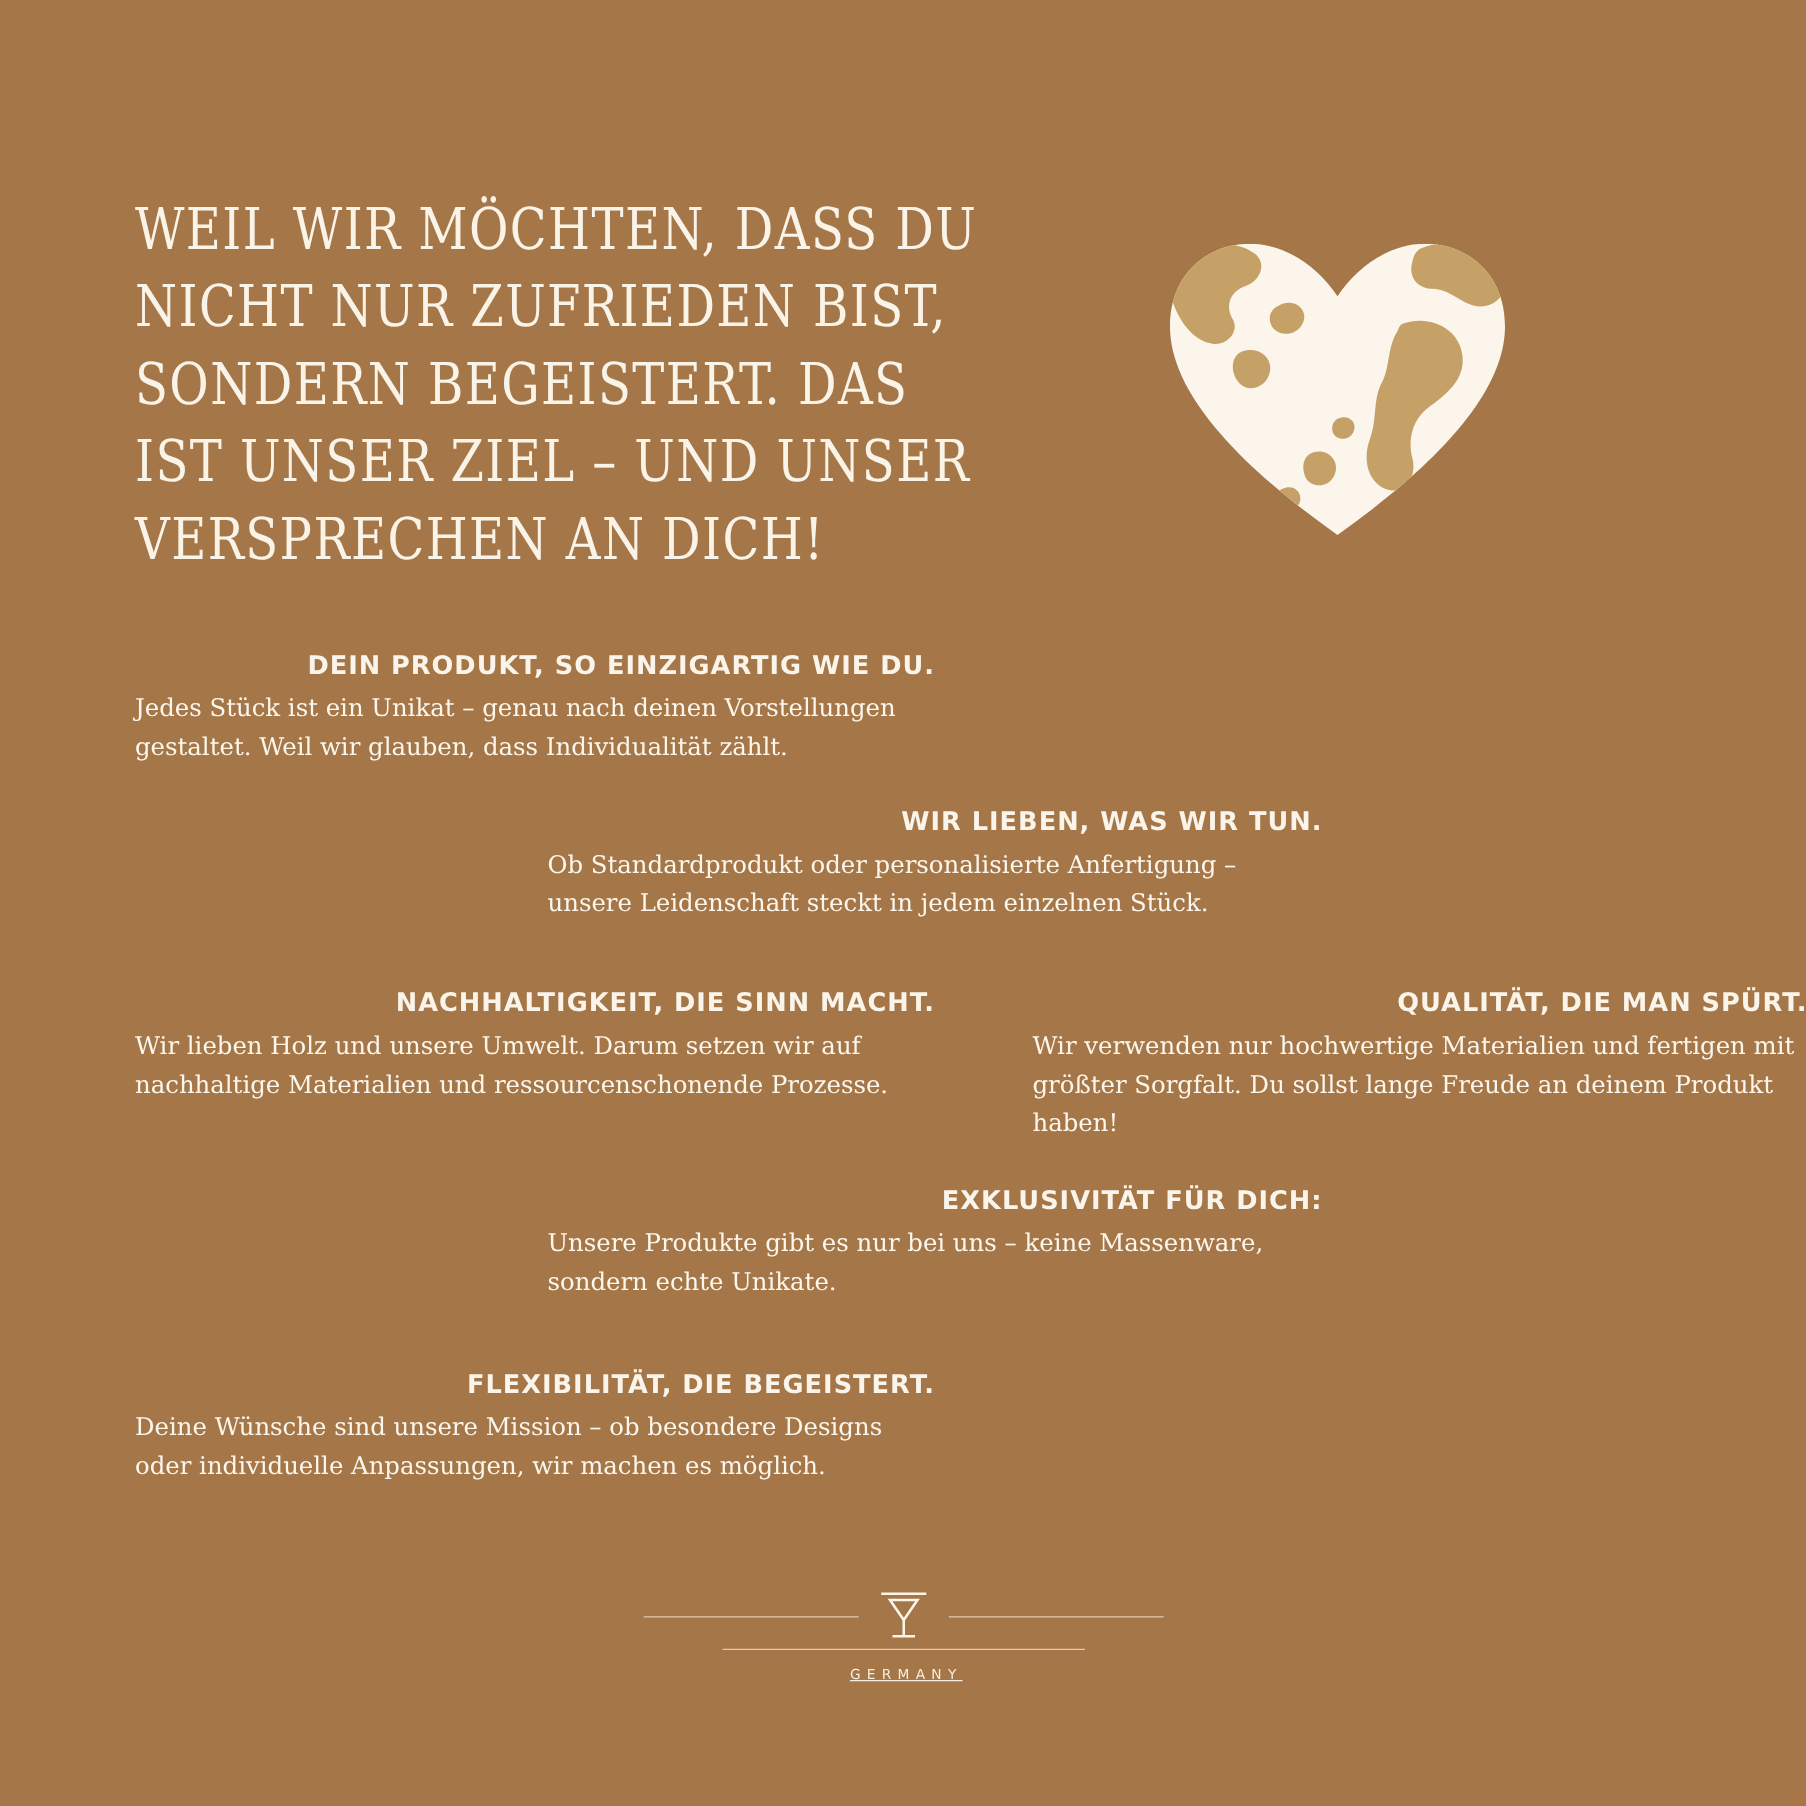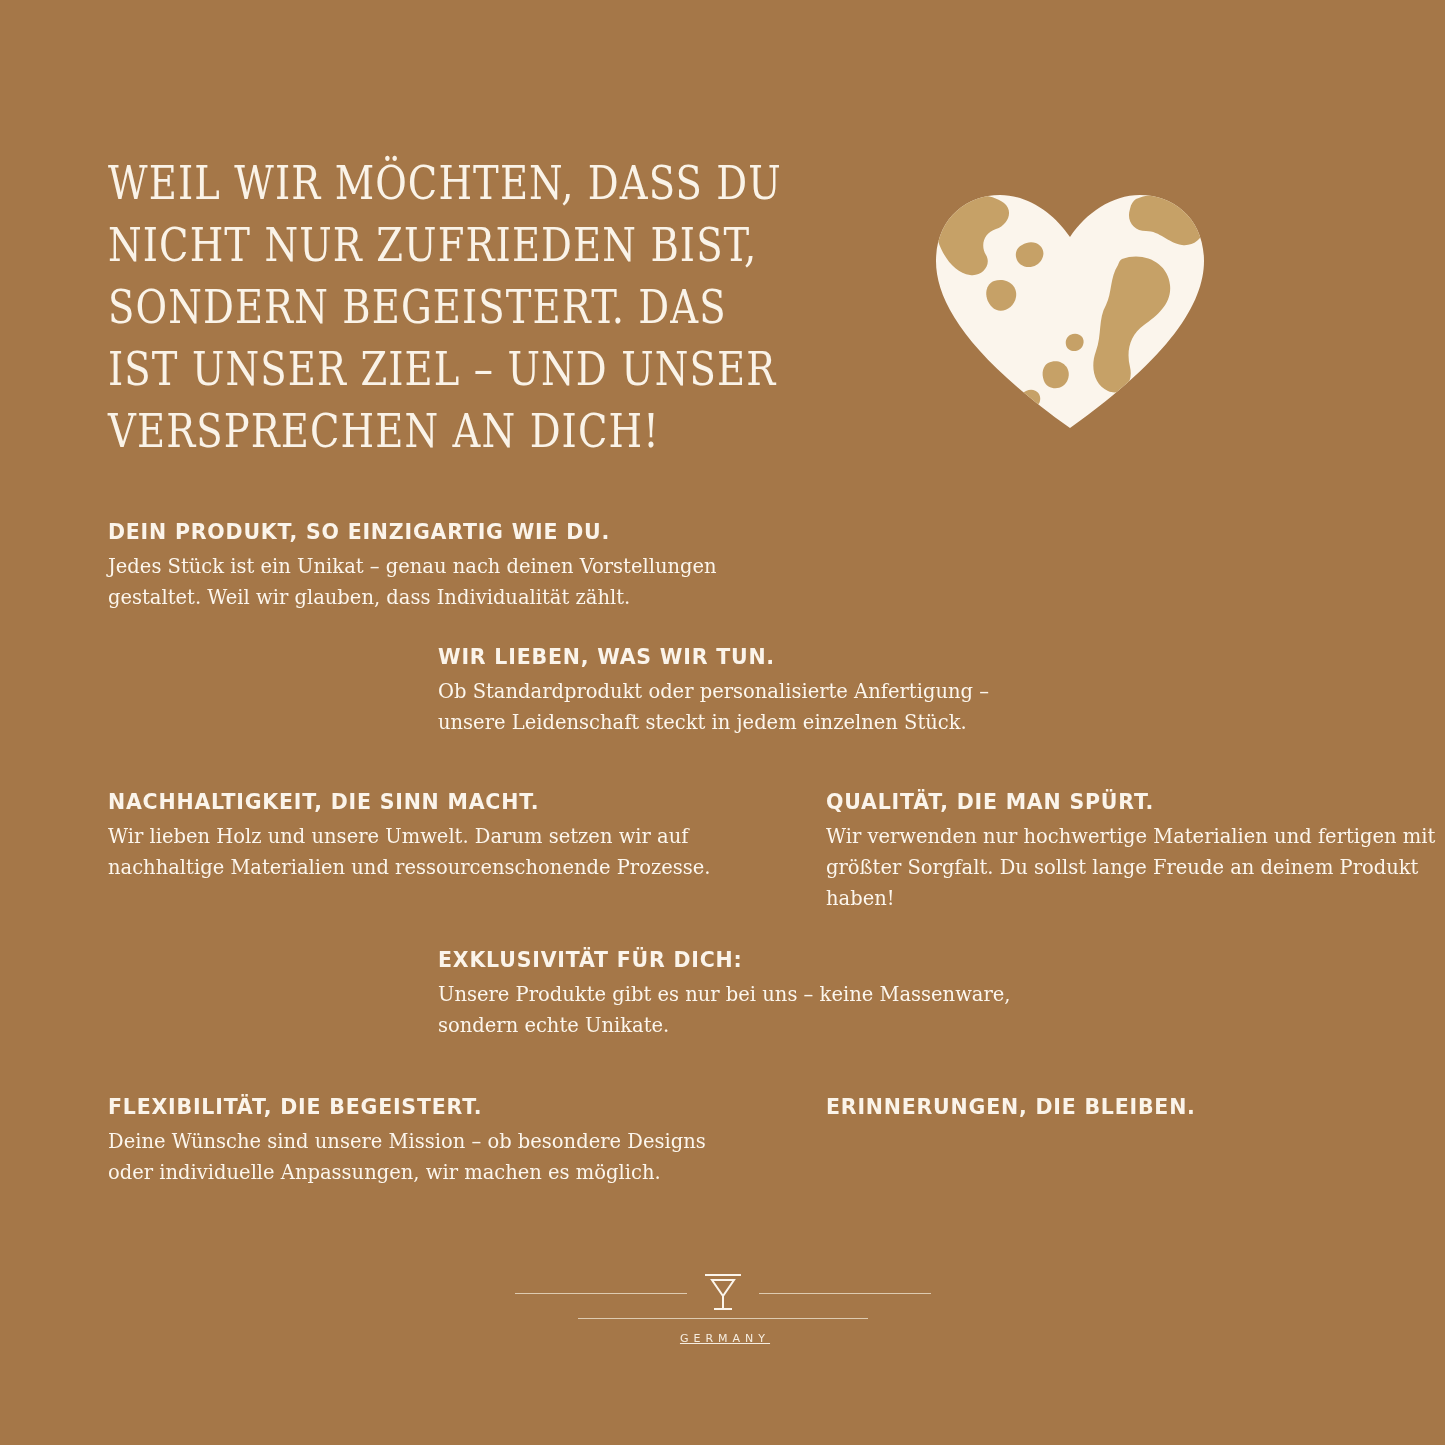--- a/index.html
+++ b/index.html
@@ -55,20 +55,21 @@
     box-sizing: border-box;
   }
   .block h3 {
     margin: 0 0 7px 0;
     font-family: "DejaVu Sans", sans-serif;
     font-weight: bold;
     font-size: 20.5px;
     letter-spacing: 0.8px;
     color: #FBF4EA;
     text-transform: uppercase;
+    text-align: right;
   }
   .block p {
     margin: 0;
     font-family: "DejaVu Serif", serif;
     font-size: 19.5px;
     line-height: 31px;
     color: #FCF6ED;
   }
 
   .b-left  { left: 108px; width: 640px; }
@@ -182,21 +183,20 @@
   <div class="block b-mid r4">
     <h3>Exklusivität für dich:</h3>
     <p>Unsere Produkte gibt es nur bei uns – keine Massenware, sondern echte Unikate.</p>
   </div>
 
   <div class="block b-left r5">
     <h3>Flexibilität, die begeistert.</h3>
     <p>Deine Wünsche sind unsere Mission – ob besondere Designs oder individuelle Anpassungen, wir machen es möglich.</p>
   </div>
   <div class="block b-right r5">
-    <h3>Erinnerungen, die bleiben.</h3>
   </div>
 
   <div class="footer">
     <div class="footer-rule-row">
       <div class="rule"></div>
       <span class="glass-icon">
         <svg width="44" height="46" viewBox="0 0 44 46" aria-hidden="true">
           <line x1="4" y1="7" x2="40" y2="7" stroke="#FBF5EC" stroke-width="2"></line>
           <path d="M11 12 L33 12 L22 28 Z" fill="none" stroke="#FBF5EC" stroke-width="2"></path>
           <line x1="22" y1="28" x2="22" y2="40" stroke="#FBF5EC" stroke-width="2"></line>

